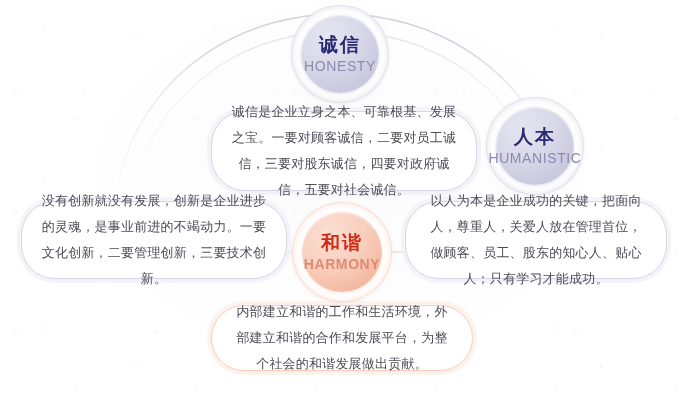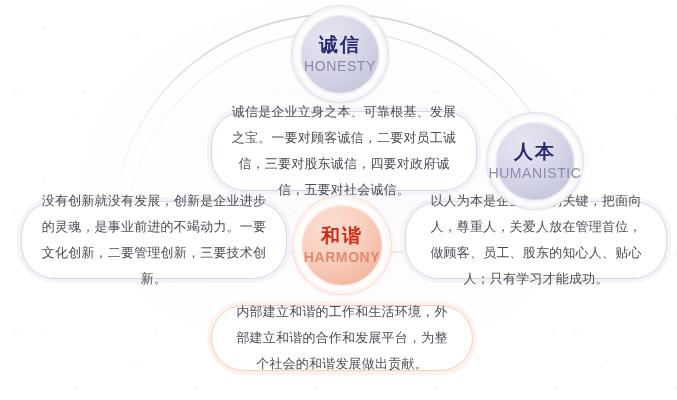--- a/index.html
+++ b/index.html
@@ -192,29 +192,29 @@
 
   <div class="node purple" style="left:292px; top:6px; width:96px; height:96px;">
     <div class="ring"></div>
     <div class="core">
       <div class="cn">诚信</div>
       <div class="en">HONESTY</div>
     </div>
   </div>
 
 
-  <div class="node purple" style="left:487px; top:113px; width:96px; height:96px;">
+  <div class="node purple" style="left:487px; top:98px; width:96px; height:96px;">
     <div class="ring"></div>
     <div class="core">
       <div class="cn">人本</div>
       <div class="en">HUMANISTIC</div>
     </div>
   </div>
 
-  <div class="node peach" style="left:293px; top:196px; width:98px; height:98px;">
+  <div class="node peach" style="left:293px; top:203px; width:98px; height:98px;">
     <div class="ring"></div>
     <div class="core">
       <div class="cn">和谐</div>
       <div class="en">HARMONY</div>
     </div>
   </div>
 
 </div>
 
 </body></html>

